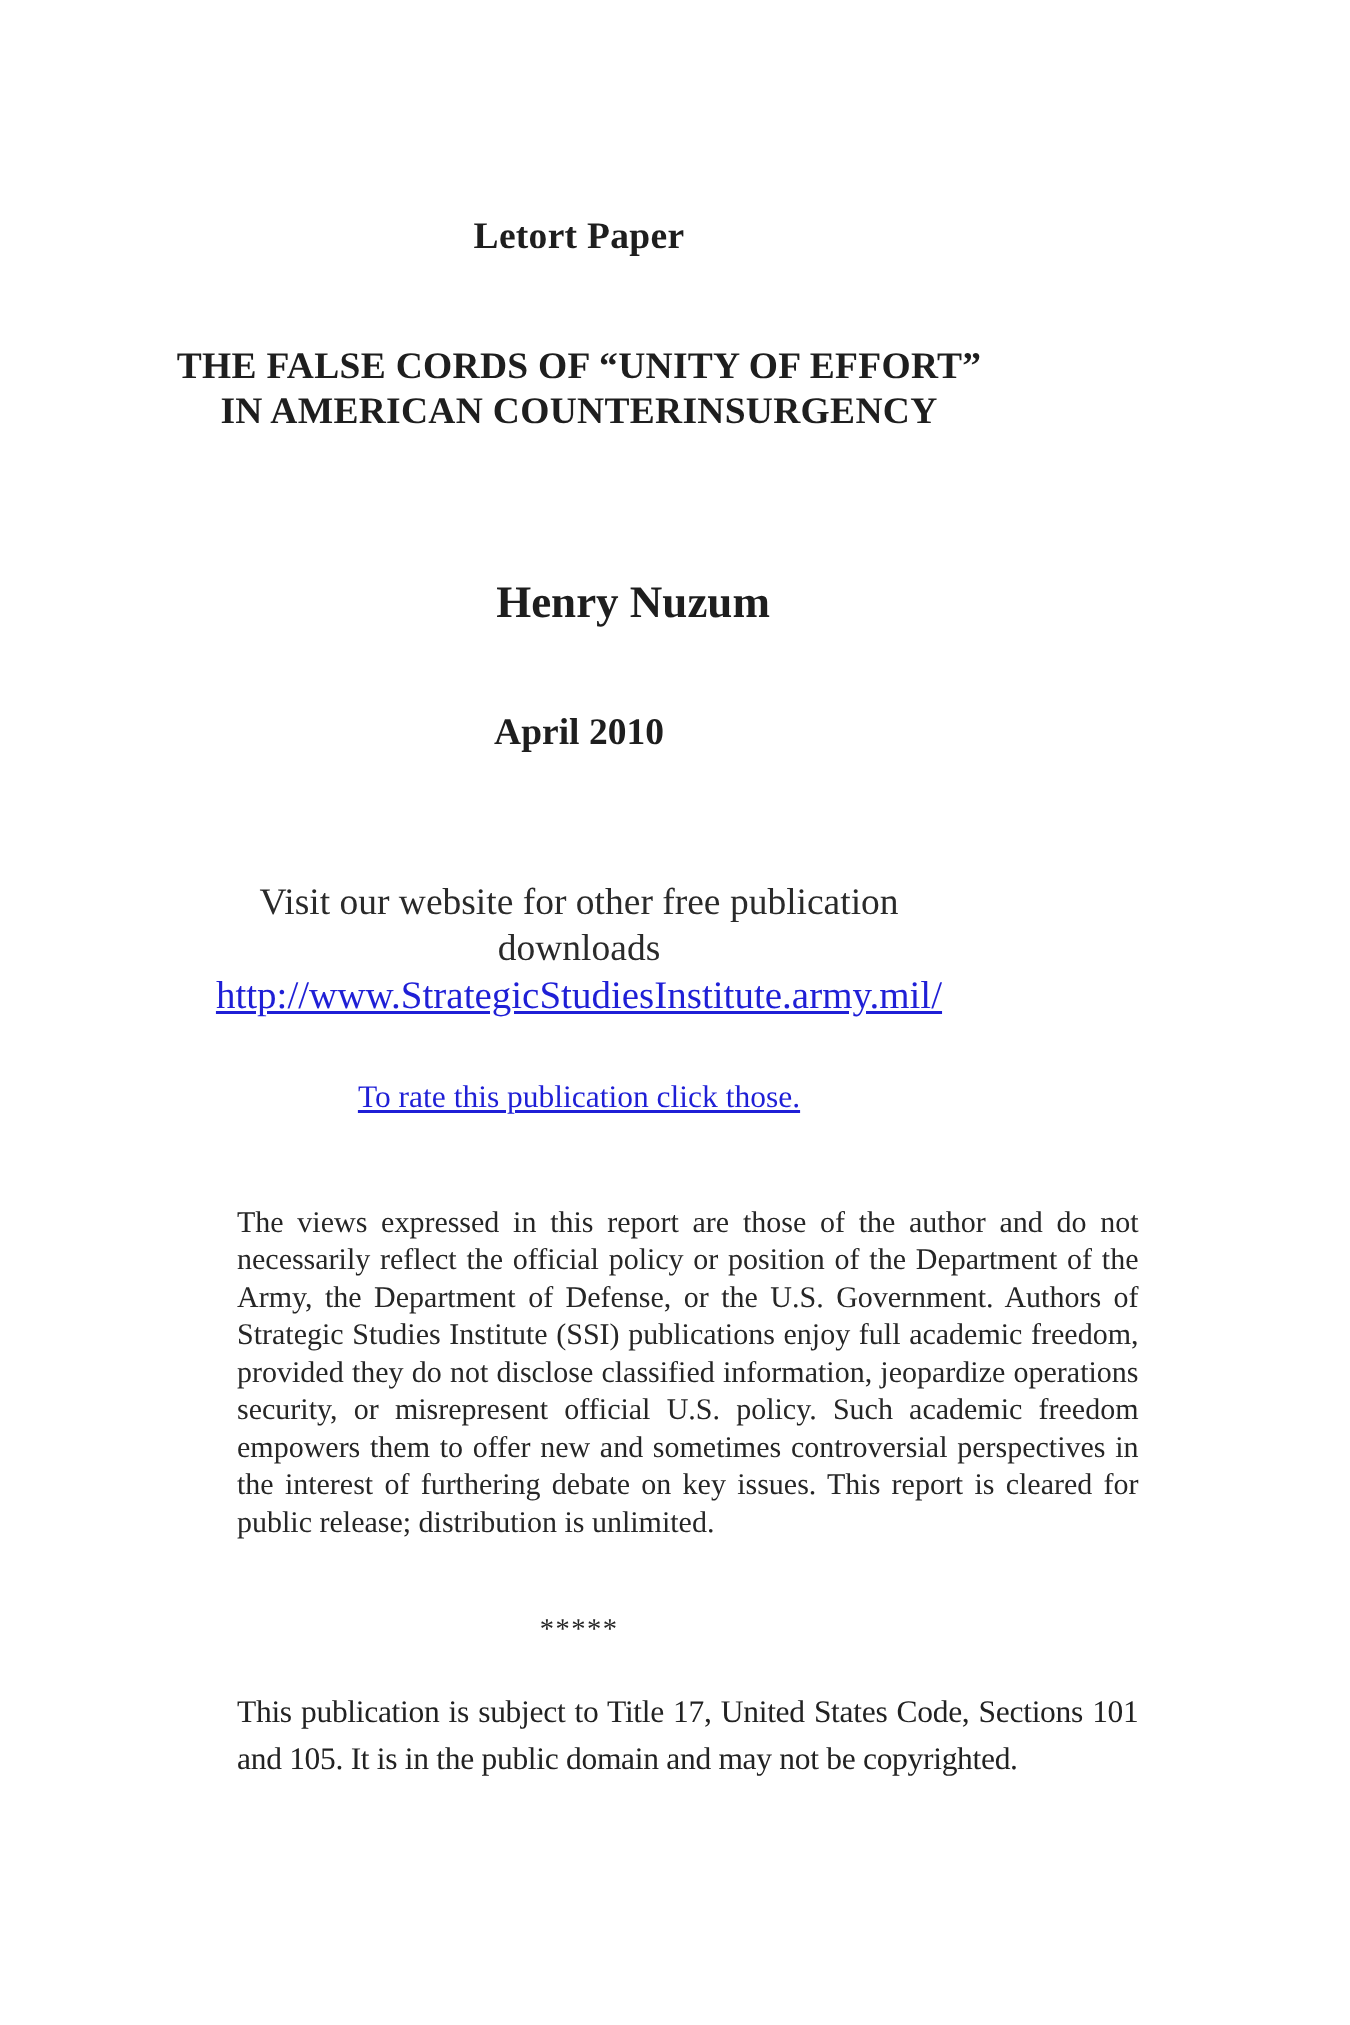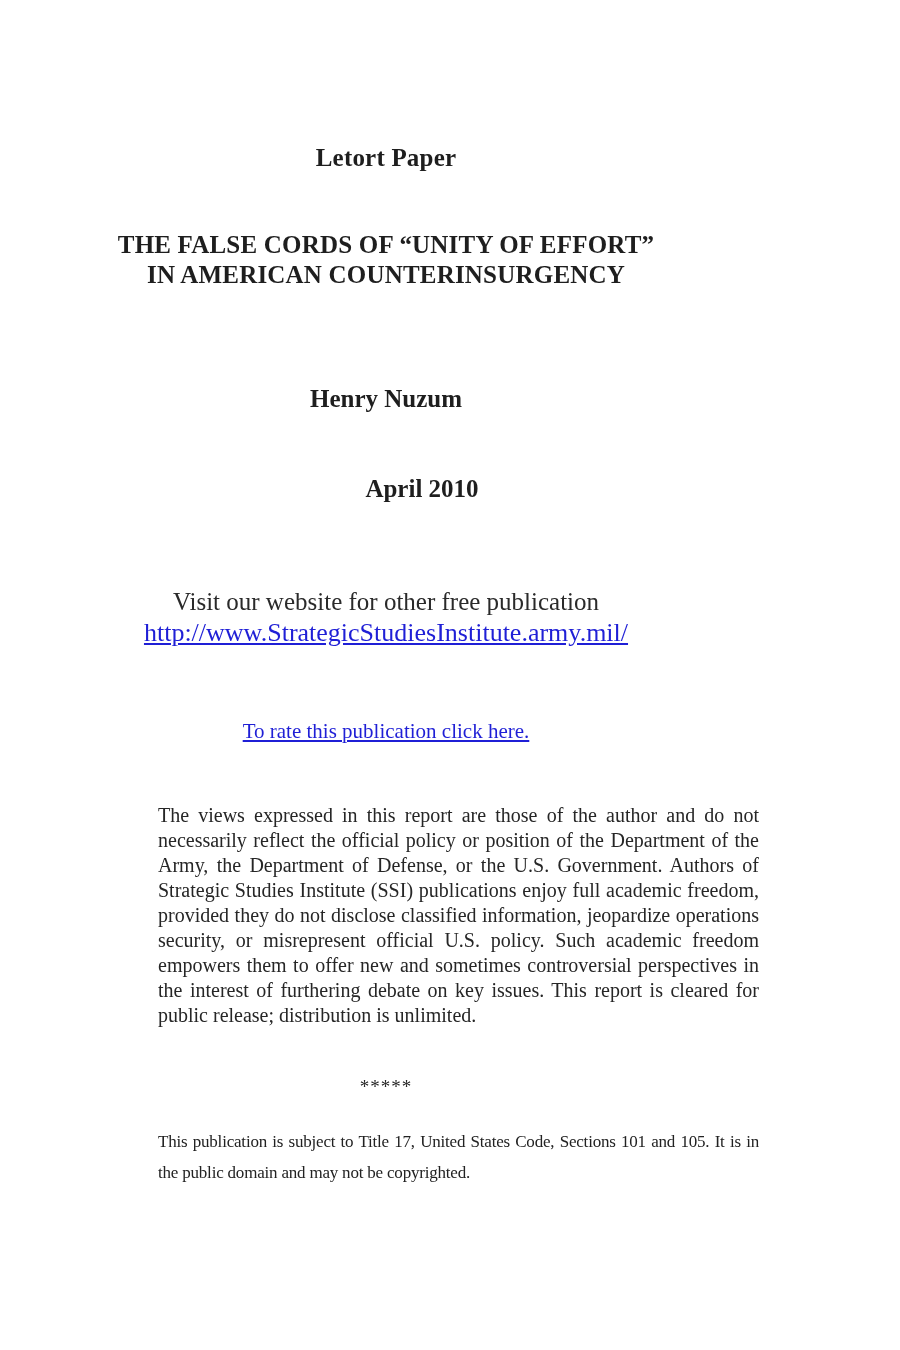--- a/index.html
+++ b/index.html
@@ -30,28 +30,28 @@
   }
   .doc-title {
     top: 230px;
     font-size: 25px;
     font-weight: bold;
     line-height: 30px;
     letter-spacing: 0.2px;
   }
   .author {
     top: 385px;
-    font-size: 25px;
+    font-size: 30px;
     font-weight: bold;
+    padding-left: 36px;
   }
   .pub-date {
     top: 475px;
     font-size: 25px;
     font-weight: bold;
-    padding-left: 36px;
   }
   .website-block {
     top: 586px;
     font-size: 25px;
     line-height: 31px;
     color: #2a2a2a;
   }
   .link {
     color: #1f1fd6;
     text-decoration: underline;
@@ -80,21 +80,21 @@
     color: #262626;
   }
   .separator {
     top: 1076px;
     font-size: 19px;
     letter-spacing: 1px;
     color: #262626;
   }
   .copyright-note {
     top: 1126px;
-    font-size: 17px;
+    font-size: 21px;
     line-height: 31px;
     text-align: justify;
     letter-spacing: -0.2px;
     color: #222222;
   }
 </style>
 </head>
 <body>
 
 <div class="page">
@@ -105,25 +105,26 @@
     <div>THE FALSE CORDS OF “UNITY OF EFFORT”</div>
     <div>IN AMERICAN COUNTERINSURGENCY</div>
   </div>
 
   <div class="centered author">Henry Nuzum</div>
 
   <div class="centered pub-date">April 2010</div>
 
   <div class="centered website-block">
     <div>Visit our website for other free publication</div>
+    <div>downloads</div>
     <span class="link url-line">http://www.StrategicStudiesInstitute.army.mil/</span>
   </div>
 
   <div class="centered rate-line">
-    <span class="link">To rate this publication click here.</span>
+    <span class="link">To rate this publication click those.</span>
   </div>
 
   <div class="body-col disclaimer">The views expressed in this report are those of the author and do not necessarily reflect the official policy or position of the Department of the Army, the Department of Defense, or the U.S. Government. Authors of Strategic Studies Institute (SSI) publications enjoy full academic freedom, provided they do not disclose classified information, jeopardize operations security, or misrepresent official U.S. policy. Such academic freedom empowers them to offer new and sometimes controversial perspectives in the interest of furthering debate on key issues. This report is cleared for public release; distribution is unlimited.</div>
 
   <div class="centered separator">*****</div>
 
   <div class="body-col copyright-note">This publication is subject to Title 17, United States Code, Sections 101 and 105. It is in the public domain and may not be copyrighted.</div>
 
 </div>
 

